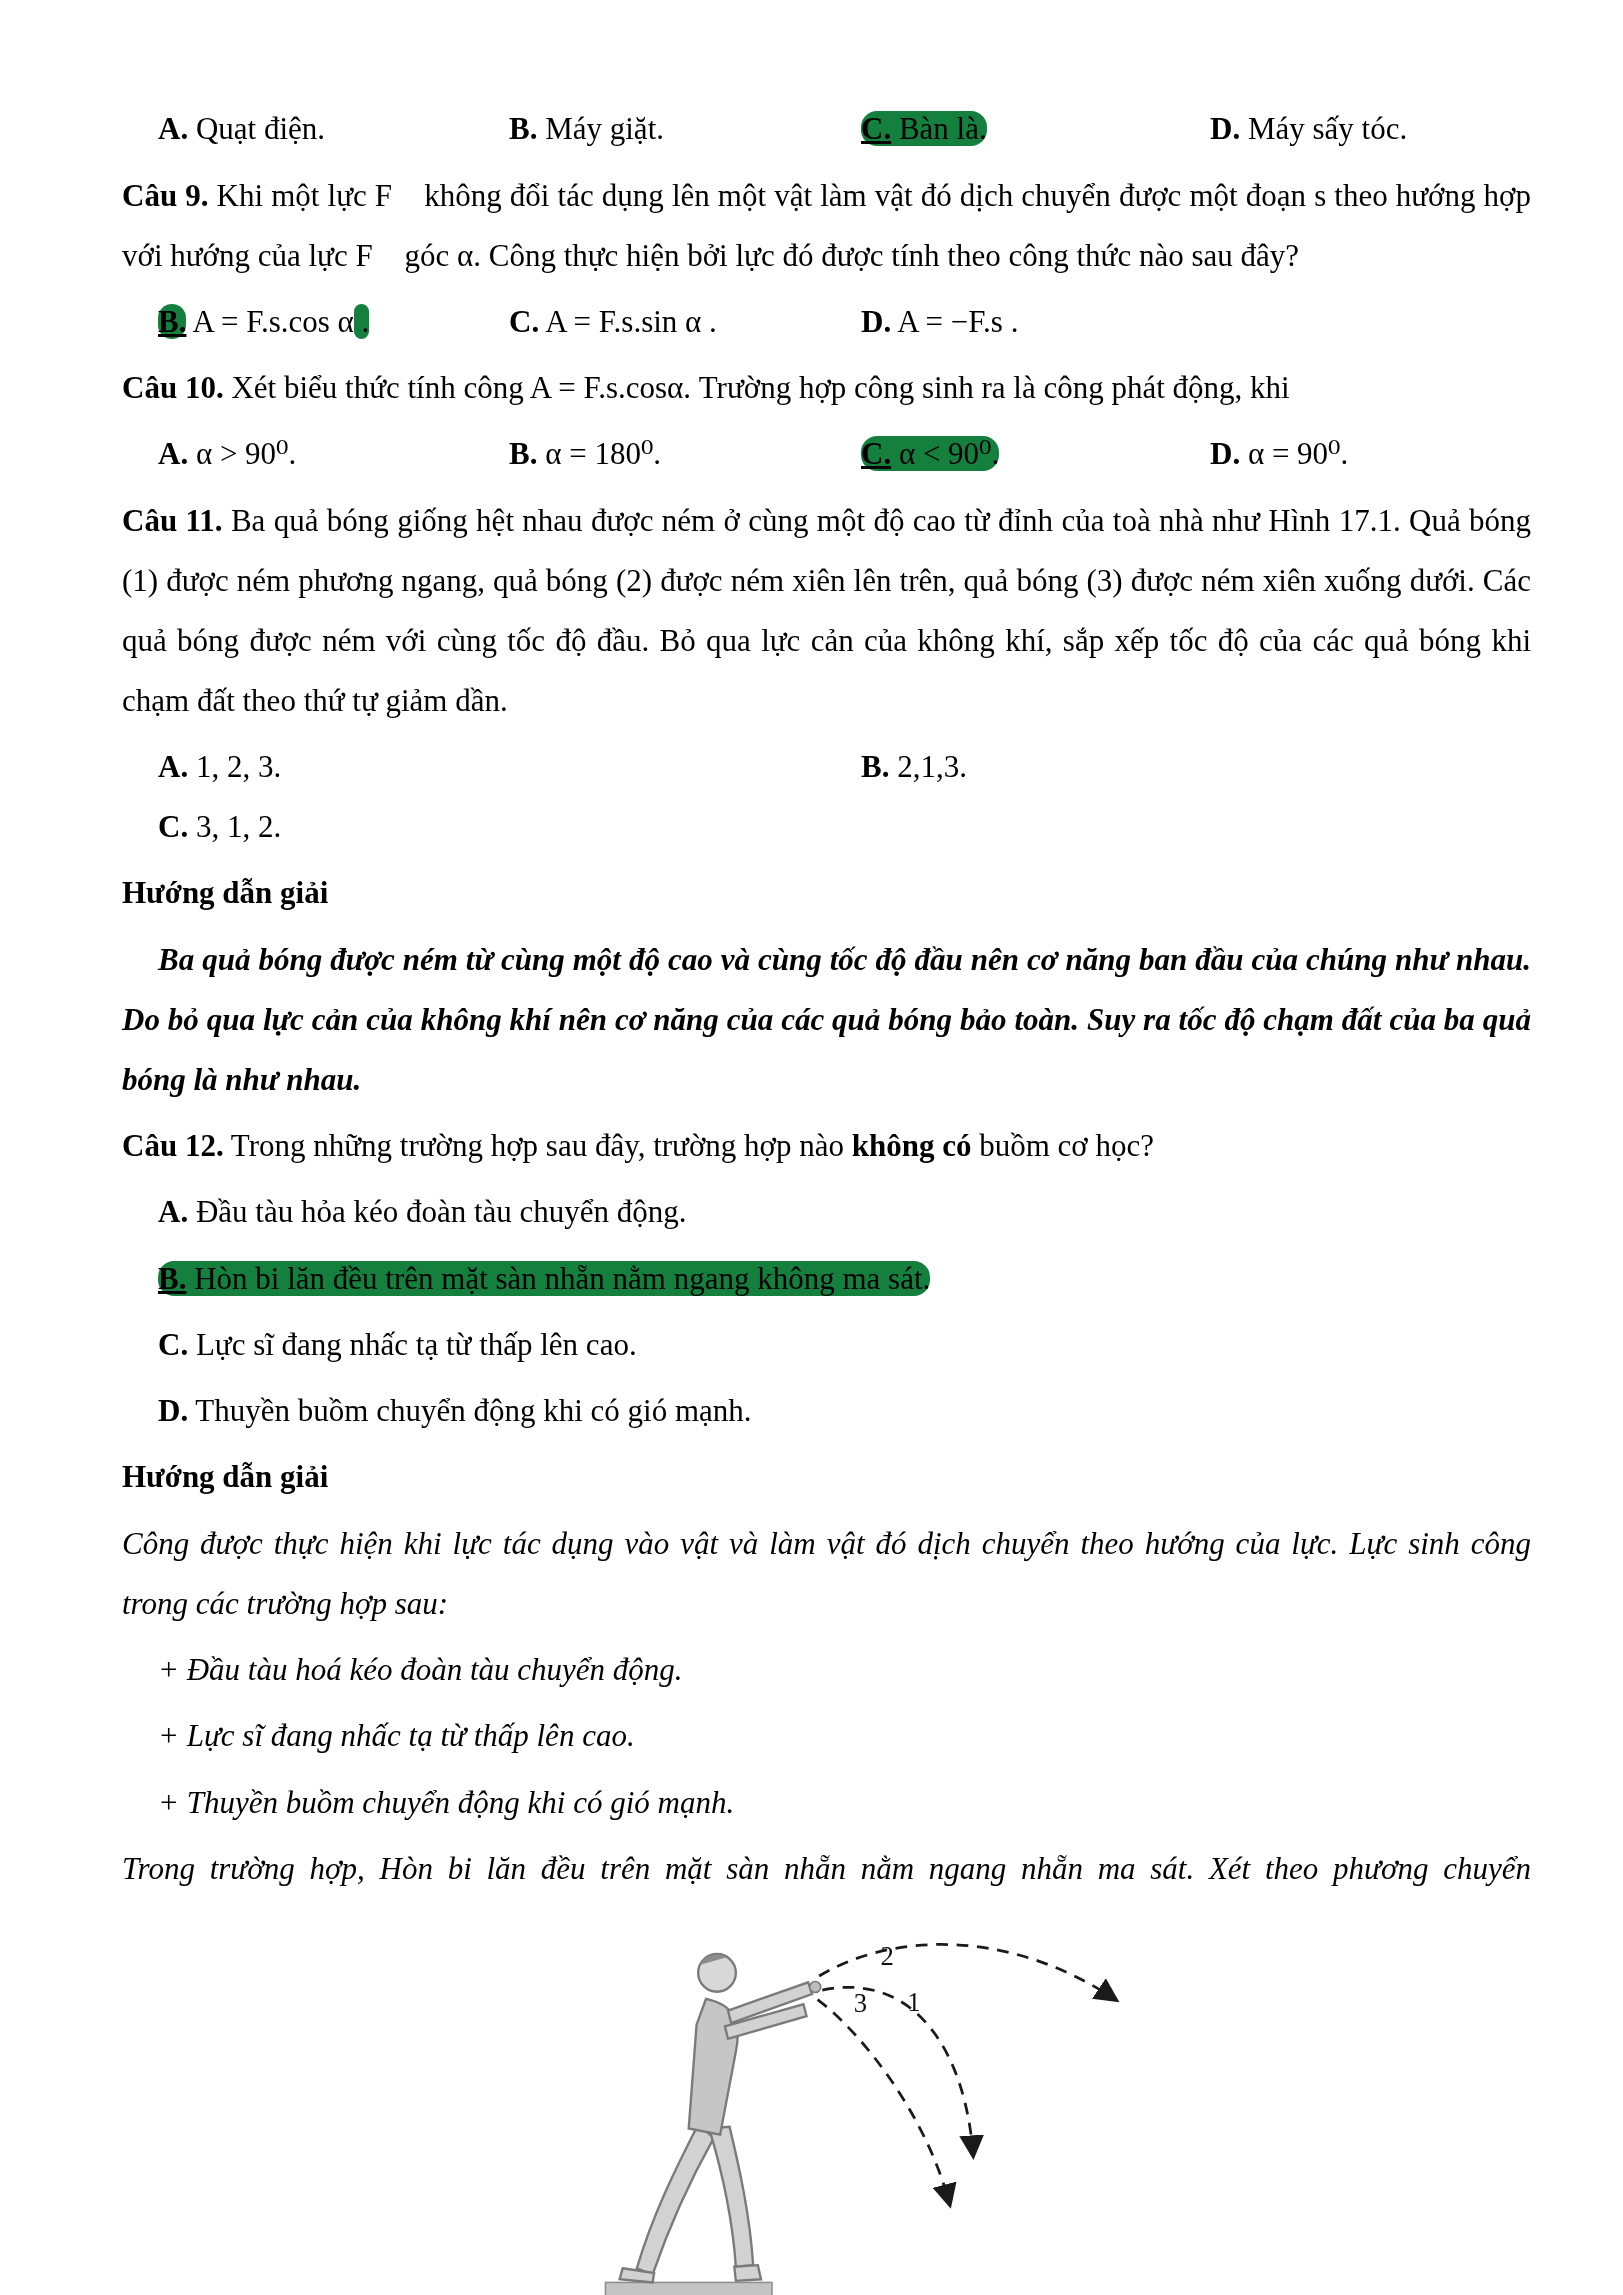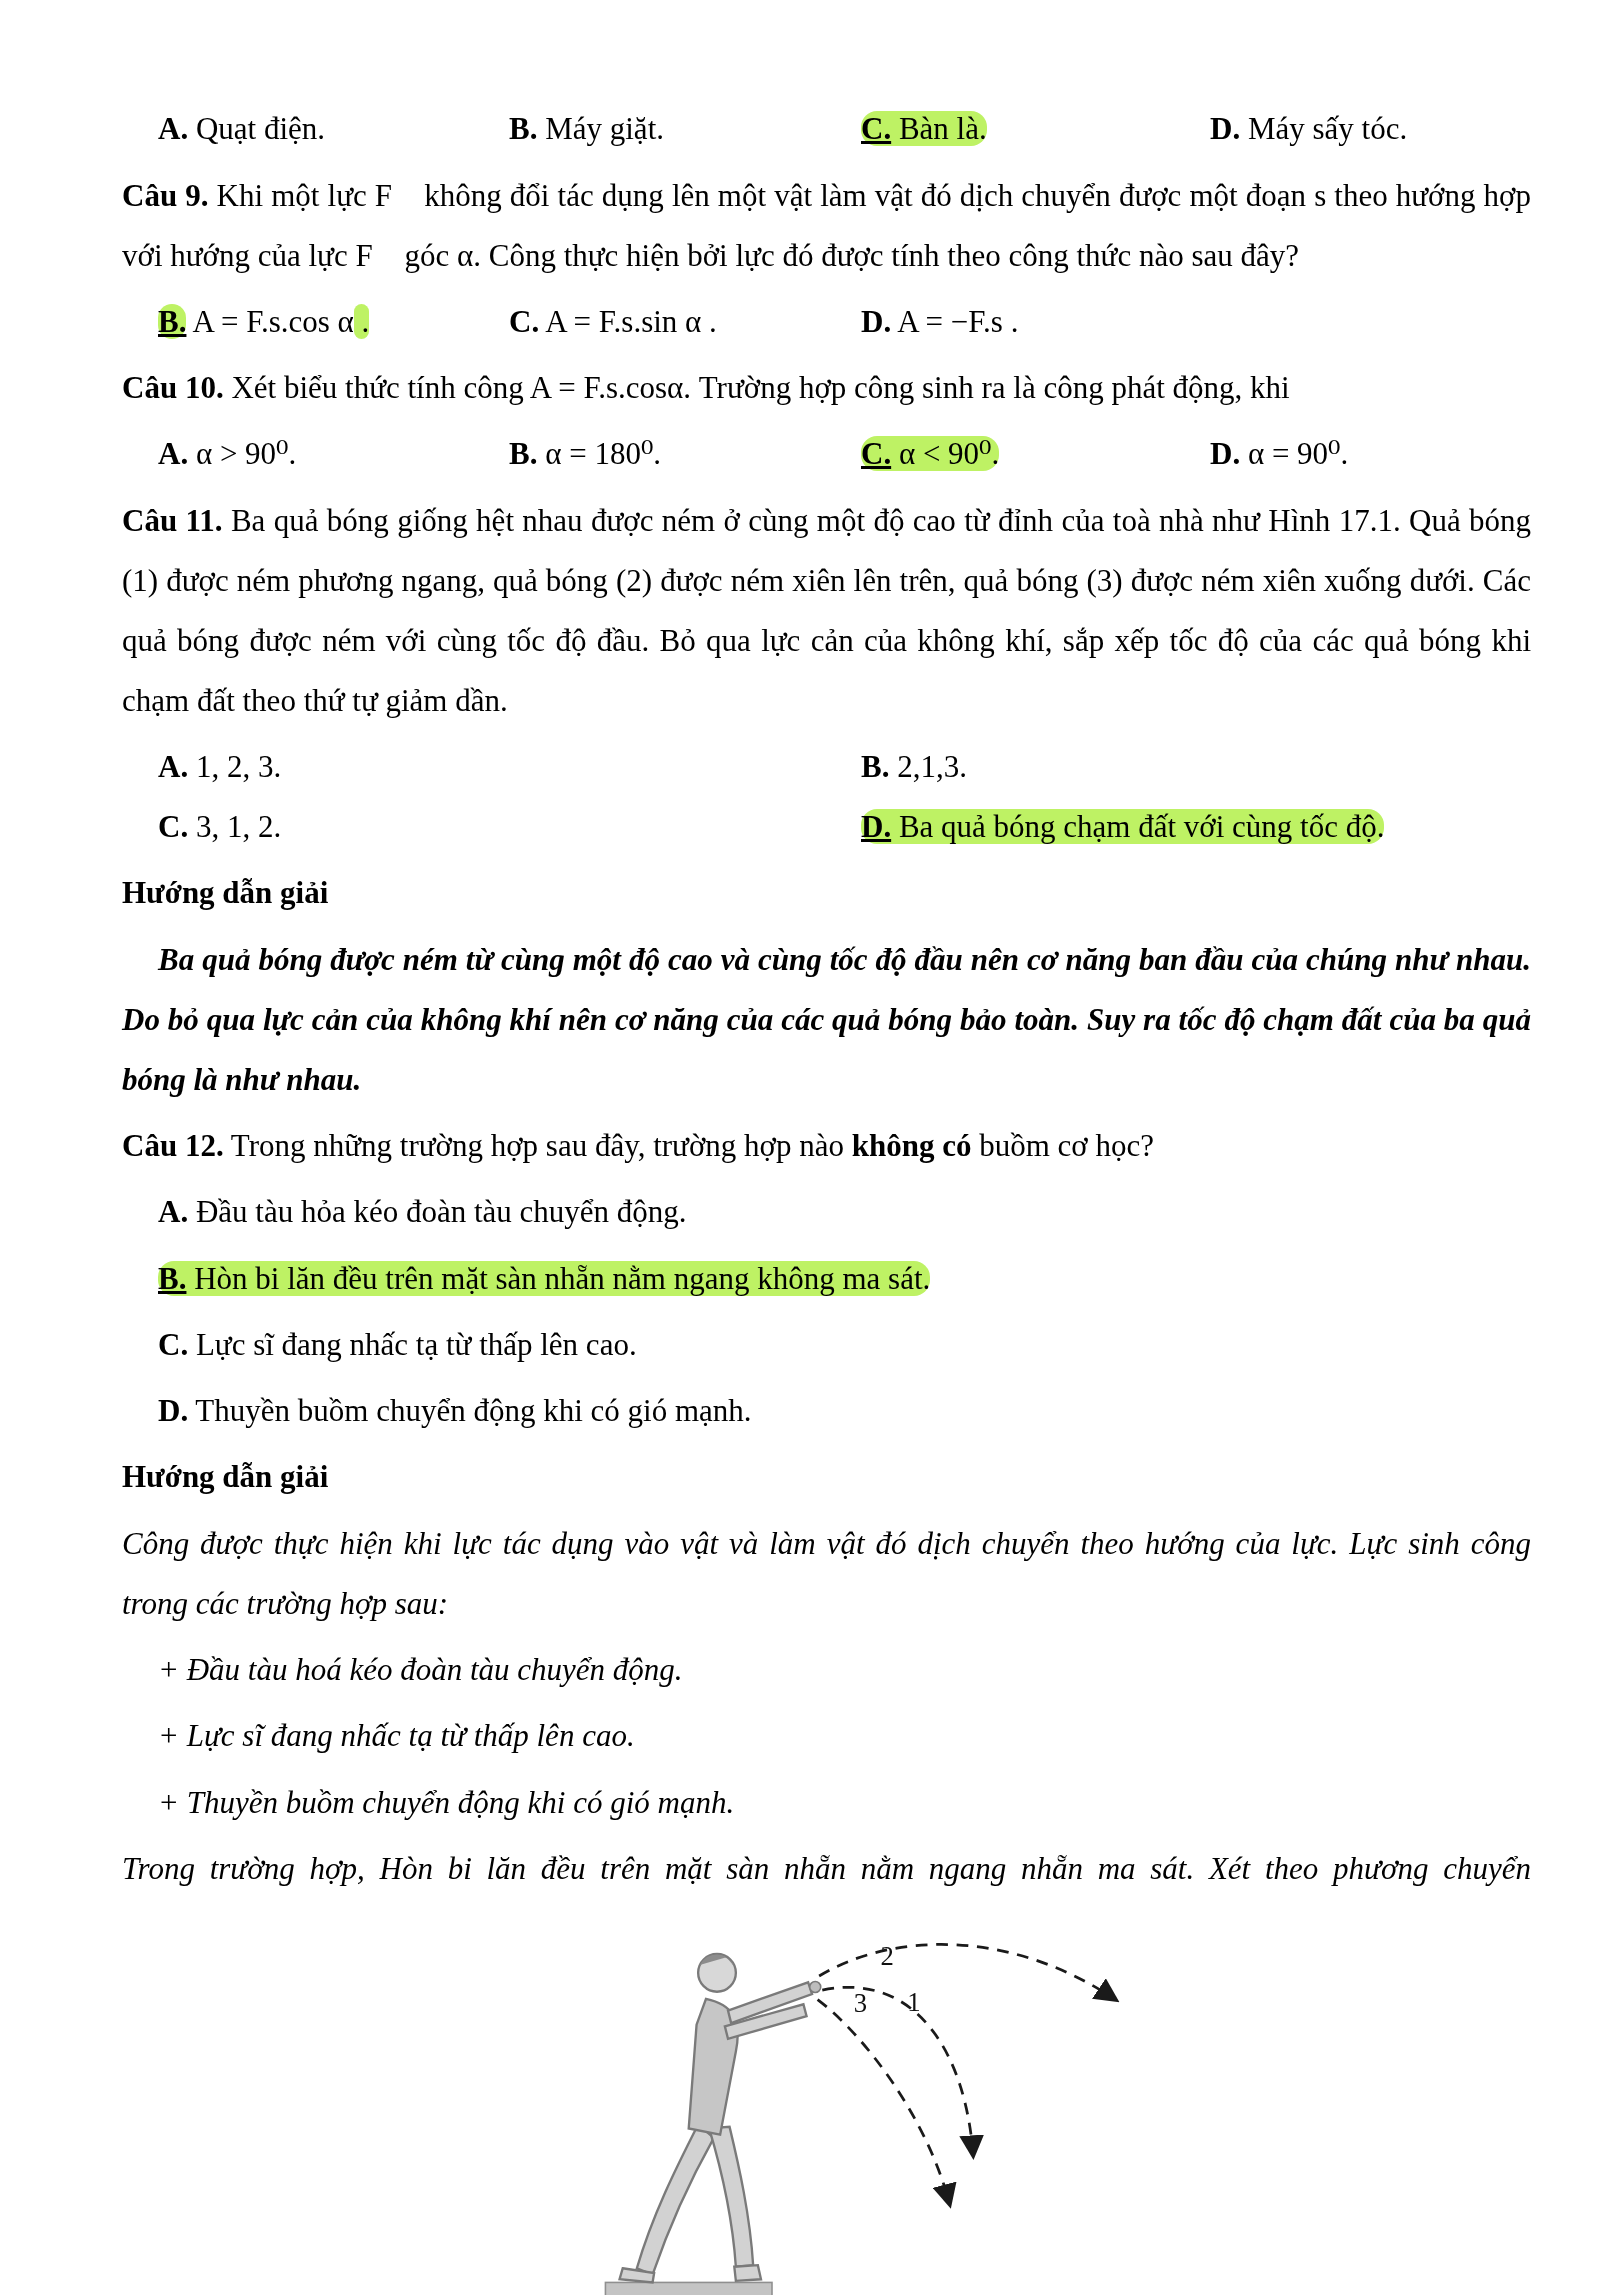--- a/index.html
+++ b/index.html
@@ -17,21 +17,21 @@
     color: #000;
     overflow: hidden;
   }
   p { margin: 6.3px 0 0 0; }
   .first { margin-top: 0; }
   .just { text-align: justify; }
   .jlast { text-align: justify; text-align-last: justify; }
   .b { font-weight: 700; }
   .i { font-style: italic; }
   .center { text-align: left; }
-  .hl { background: #bef264; border-radius: 16px; }
+  .hl { background: #15803d; border-radius: 16px; }
   .u { text-decoration: underline; }
   .opt-row { display: grid; margin: 6.3px 0 0 0; padding-left: 36px; }
   .four { grid-template-columns: 351px 352px 349px auto; }
   .two  { grid-template-columns: 703px auto; }
   .indent { padding-left: 36px; }
   .ti { text-indent: 36px; font-weight: bold; }
   .figure { margin: 33px 0 0 452px; width: 561px; height: 385px; }
   .figure svg { display: block; }
   .fig-label { font-family: "Liberation Serif", serif; font-size: 34px; fill: #111; }
 </style>
@@ -63,21 +63,20 @@
     <span><span class="hl"><b class="b u">C.</b><span> α &lt; 90⁰.</span></span></span>
     <span><b class="b">D.</b><span> α = 90⁰.</span></span>
   </div>
 
   <p class="just"><b class="b">Câu 11.</b><span> Ba quả bóng giống hệt nhau được ném ở cùng một độ cao từ đỉnh của toà nhà như Hình 17.1. Quả bóng (1) được ném phương ngang, quả bóng (2) được ném xiên lên trên, quả bóng (3) được ném xiên xuống dưới. Các quả bóng được ném với cùng tốc độ đầu. Bỏ qua lực cản của không khí, sắp xếp tốc độ của các quả bóng khi chạm đất theo thứ tự giảm dần.</span></p>
 
   <div class="opt-row two">
     <span><b class="b">A.</b><span> 1, 2, 3.</span></span>
     <span><b class="b">B.</b><span> 2,1,3.</span></span>
     <span><b class="b">C.</b><span> 3, 1, 2.</span></span>
-    <span><span class="hl"><b class="b u">D.</b><span> Ba quả bóng chạm đất với cùng tốc độ.</span></span></span>
   </div>
 
   <p class="center b">Hướng dẫn giải</p>
 
   <p class="just i ti">Ba quả bóng được ném từ cùng một độ cao và cùng tốc độ đầu nên cơ năng ban đầu của chúng như nhau. Do bỏ qua lực cản của không khí nên cơ năng của các quả bóng bảo toàn. Suy ra tốc độ chạm đất của ba quả bóng là như nhau.</p>
 
   <p class="just"><b class="b">Câu 12.</b><span> Trong những trường hợp sau đây, trường hợp nào </span><b class="b">không có</b><span> buồm cơ học?</span></p>
 
   <p class="indent"><b class="b">A.</b><span> Đầu tàu hỏa kéo đoàn tàu chuyển động.</span></p>
   <p class="indent"><span class="hl"><b class="b u">B.</b><span> Hòn bi lăn đều trên mặt sàn nhẵn nằm ngang không ma sát.</span></span></p>

